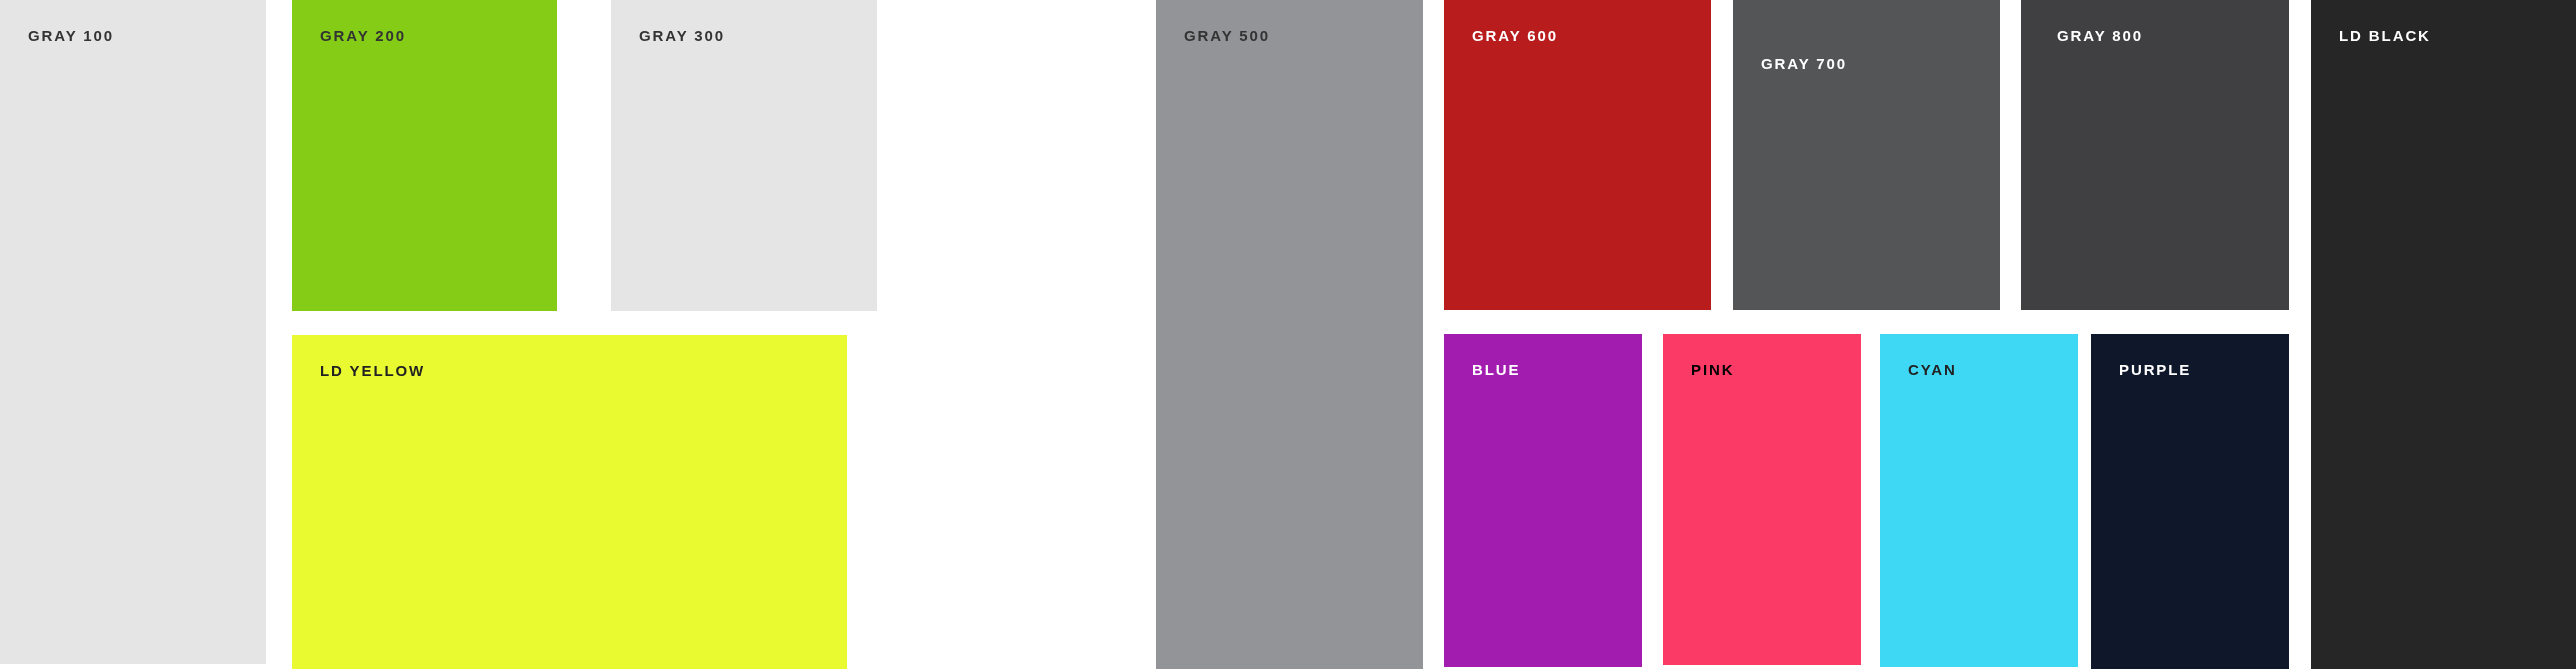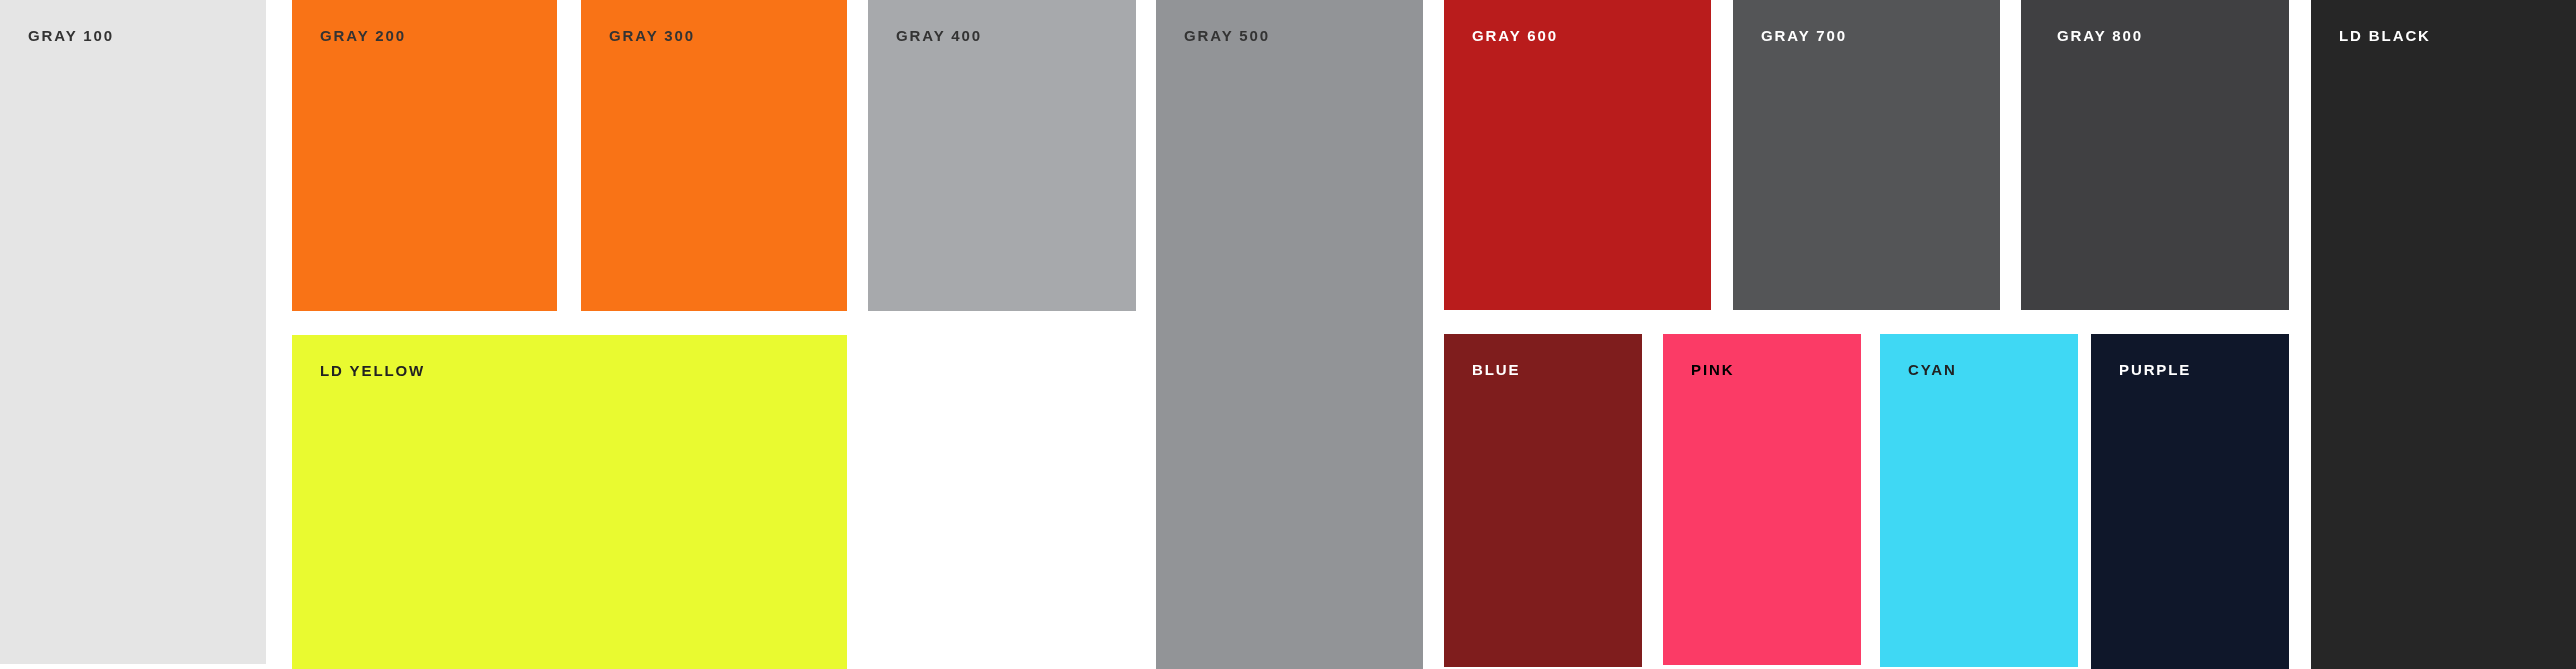--- a/index.html
+++ b/index.html
@@ -39,48 +39,45 @@
     user-select: none;
   }
 </style>
 </head>
 <body>
 
 <div id="palette-canvas" style="width: 2140px; height: 670px; background: rgb(255, 255, 255);">
     <div class="swatch" style="left: 0px; top: 0px; width: 266px; height: 664px; background: rgb(229, 229, 229);">
       <span class="swatch-label" style="color: rgb(51, 51, 51);">GRAY 100</span>
     </div>
-    <div class="swatch" style="left: 292px; top: 0px; width: 265px; height: 311px; background: #f97316;">
+    <div class="swatch" style="left: 292px; top: 0px; width: 265px; height: 311px; background: #84cc16;">
       <span class="swatch-label" style="color: rgb(51, 51, 51);">GRAY 200</span>
     </div>
-    <div class="swatch" style="left: 581px; top: 0px; width: 266px; height: 311px; background: #f97316;">
+    <div class="swatch" style="left: 611px; top: 0px; width: 266px; height: 311px; background: #e5e5e5;">
       <span class="swatch-label" style="color: rgb(51, 51, 51);">GRAY 300</span>
-    </div>
-    <div class="swatch" style="left: 868px; top: 0px; width: 268px; height: 311px; background: rgb(167, 169, 172);">
-      <span class="swatch-label" style="color: rgb(51, 51, 51);">GRAY 400</span>
     </div>
     <div class="swatch" style="left: 1156px; top: 0px; width: 267px; height: 670px; background: rgb(146, 148, 151);">
       <span class="swatch-label" style="color: rgb(51, 51, 51);">GRAY 500</span>
     </div>
     <div class="swatch" style="left: 1444px; top: 0px; width: 267px; height: 310px; background: #b91c1c;">
       <span class="swatch-label" style="color: rgb(255, 255, 255);">GRAY 600</span>
     </div>
     <div class="swatch" style="left: 1733px; top: 0px; width: 267px; height: 310px; background: rgb(84, 85, 87);">
-      <span class="swatch-label" style="color: rgb(255, 255, 255);">GRAY 700</span>
+      <span class="swatch-label" style="color: rgb(255, 255, 255); margin-top: 28px;">GRAY 700</span>
     </div>
     <div class="swatch" style="left: 2021px; top: 0px; width: 268px; height: 310px; background: rgb(64, 64, 66);">
       <span class="swatch-label" style="color: rgb(255, 255, 255); margin-left: 8px;">GRAY 800</span>
     </div>
     <div class="swatch" style="left: 2311px; top: 0px; width: 265px; height: 670px; background: rgb(38, 38, 38); padding-left: 32px;">
       <span class="swatch-label" style="color: rgb(255, 255, 255);">LD BLACK</span>
     </div>
     <div class="swatch" style="left: 292px; top: 335px; width: 555px; height: 335px; background: rgb(233, 250, 48);">
       <span class="swatch-label" style="color: rgb(34, 34, 34);">LD YELLOW</span>
     </div>
-    <div class="swatch" style="left: 1444px; top: 334px; width: 198px; height: 333px; background: #7f1d1d;">
+    <div class="swatch" style="left: 1444px; top: 334px; width: 198px; height: 333px; background: #a21caf;">
       <span class="swatch-label" style="color: rgb(255, 255, 255);">BLUE</span>
     </div>
     <div class="swatch" style="left: 1663px; top: 334px; width: 198px; height: 331px; background: rgb(251, 59, 102);">
       <span class="swatch-label" style="color: #000000;">PINK</span>
     </div>
     <div class="swatch" style="left: 1880px; top: 334px; width: 198px; height: 333px; background: rgb(63, 216, 244);">
       <span class="swatch-label" style="color: rgb(34, 34, 34);">CYAN</span>
     </div>
     <div class="swatch" style="left: 2091px; top: 334px; width: 198px; height: 336px; background: #0f172a;">
       <span class="swatch-label" style="color: rgb(255, 255, 255);">PURPLE</span>

